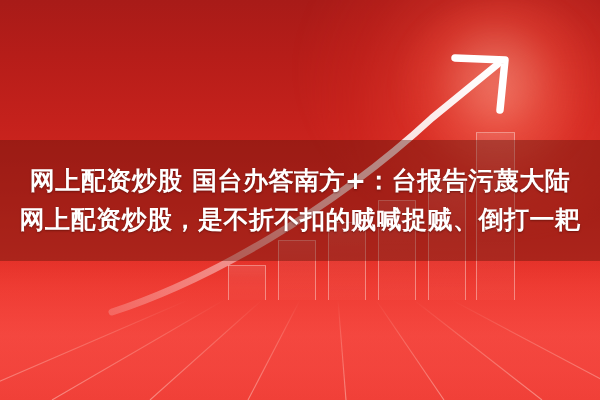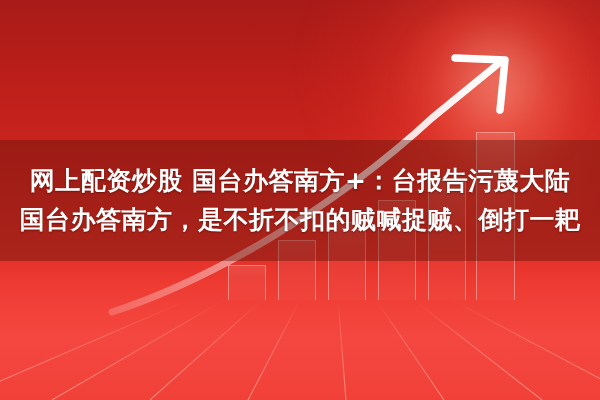--- a/index.html
+++ b/index.html
@@ -225,16 +225,16 @@
       </defs>
       <path d="M112,312 C 205,282 330,212 432,118 L 498,64" fill="none" stroke="url(#arrowgrad)" stroke-width="7" stroke-linecap="round"></path>
       <path d="M455,58 L505,60 L500,110" fill="none" stroke="#ffffff" stroke-width="7.5" stroke-linecap="round" stroke-linejoin="round"></path>
     </svg>
   </div>
 
   <div class="caption-band"></div>
 
   <div class="caption">
     <div class="caption-line">网上配资炒股 国台办答南方+：台报告污蔑大陆</div>
-    <div class="caption-line">国台办答南方，是不折不扣的贼喊捉贼、倒打一耙</div>
+    <div class="caption-line">网上配资炒股，是不折不扣的贼喊捉贼、倒打一耙</div>
   </div>
 
 </div>
 
 </body></html>

